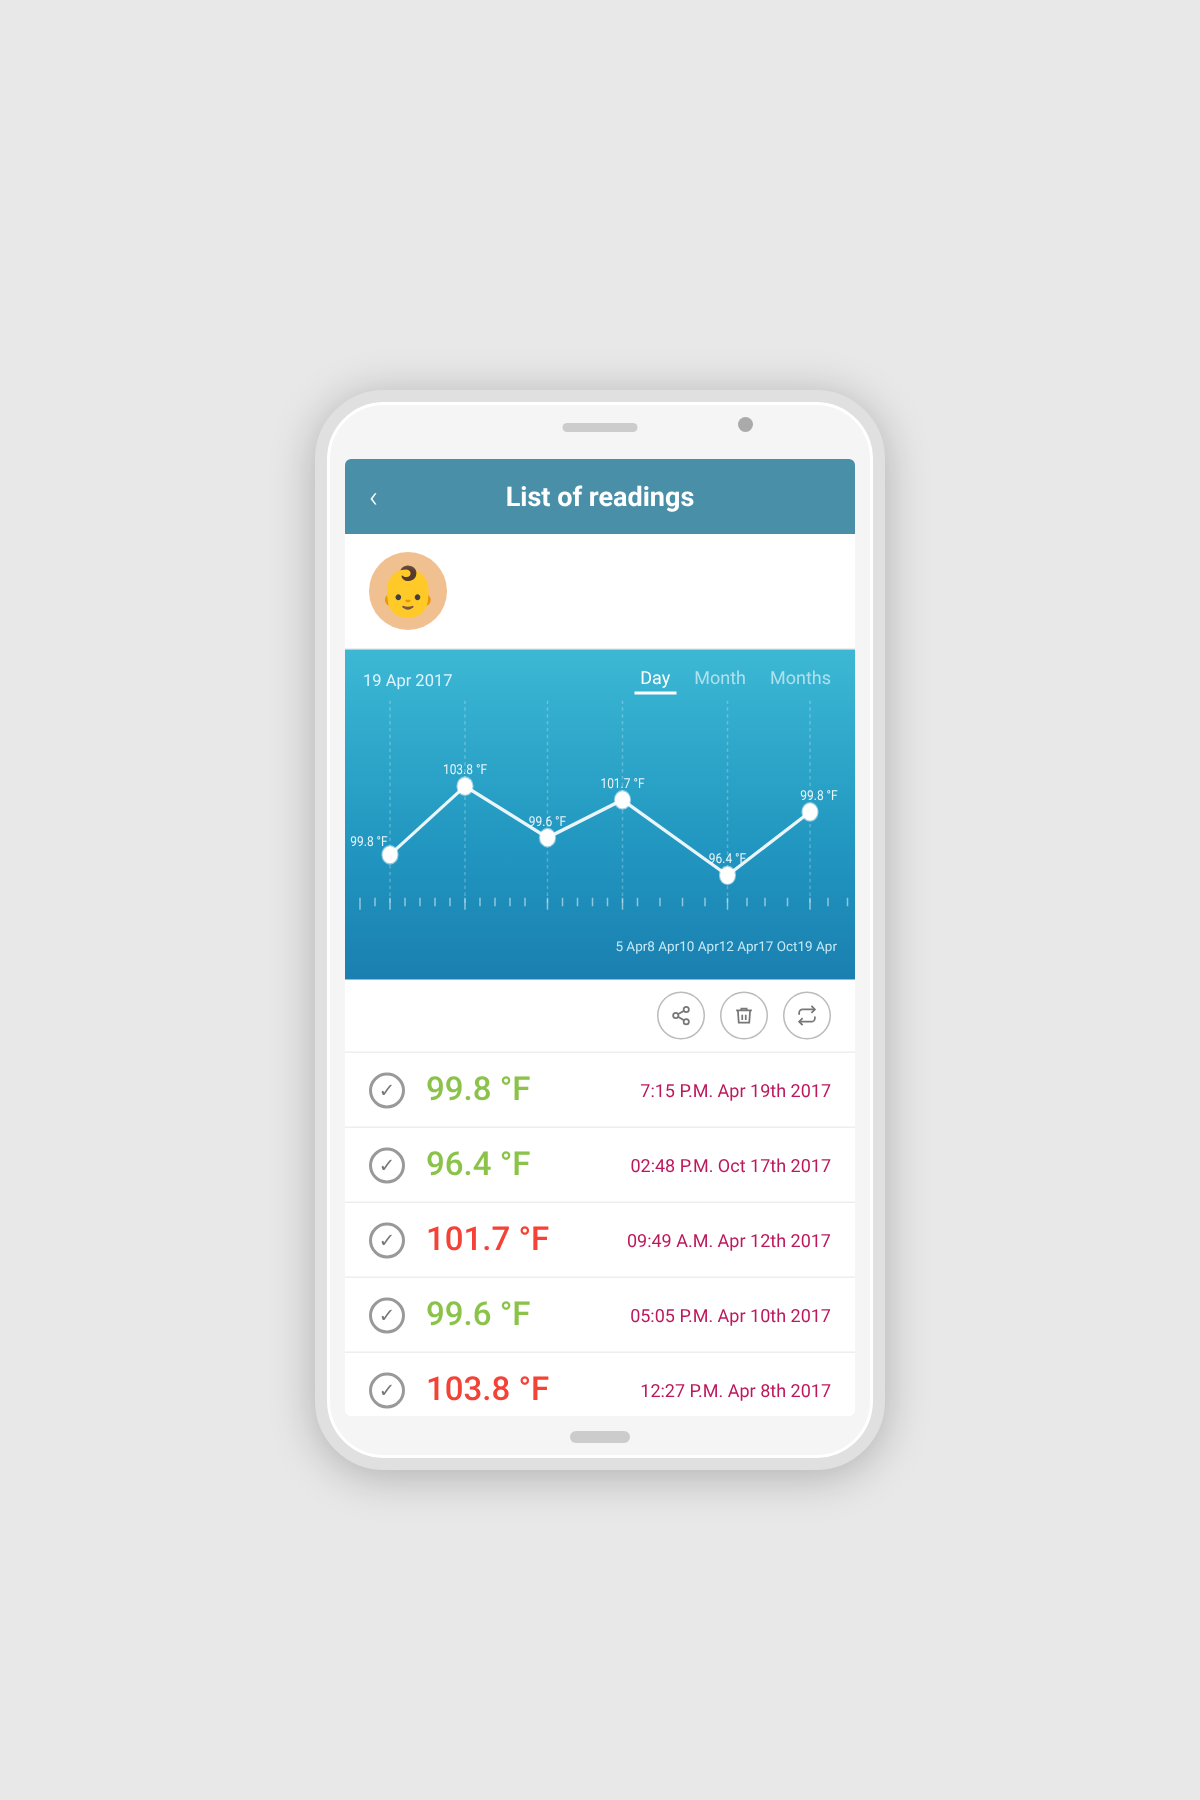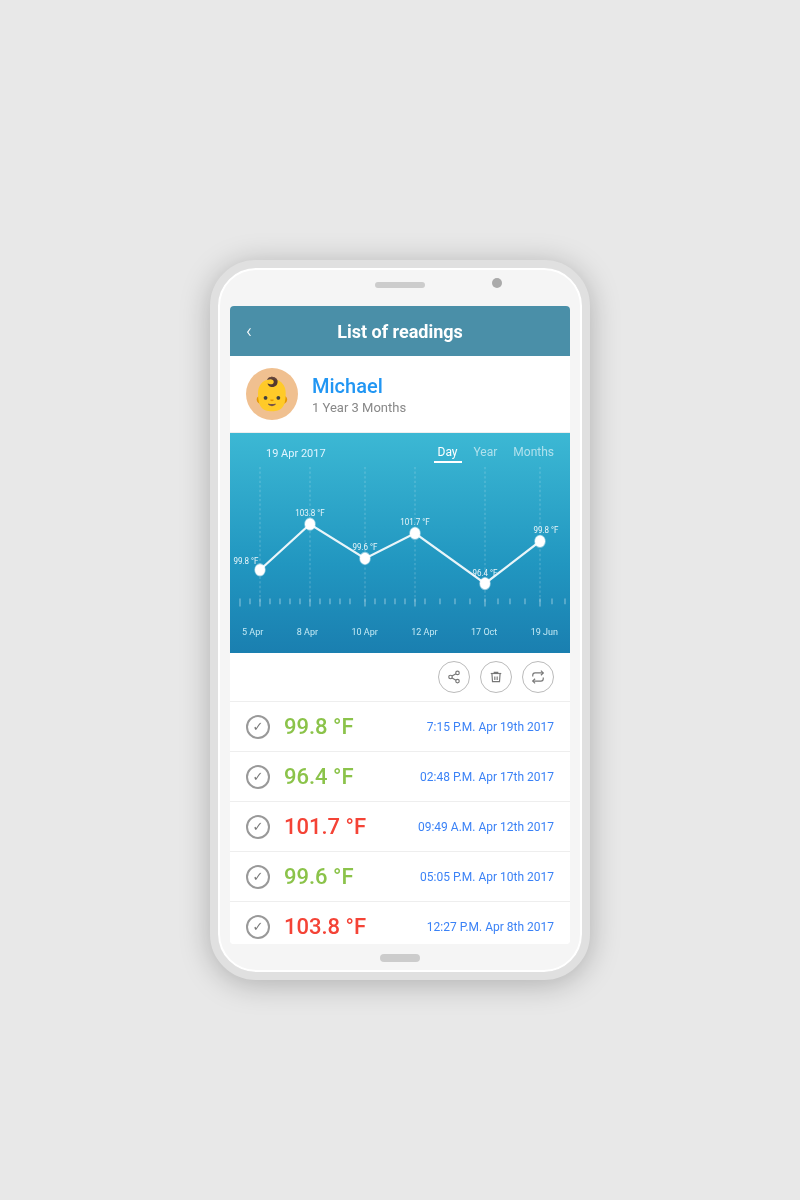--- a/index.html
+++ b/index.html
@@ -154,21 +154,20 @@
       position: relative;
       height: 220px;
       overflow: hidden;
     }
 
     .chart-toolbar {
       display: flex;
       align-items: center;
       padding: 0 12px;
       margin-bottom: 4px;
-      margin-left: 24px;
     }
     .chart-date {
       color: #e0f4ff;
       font-size: 11px;
       flex: 1;
     }
     .chart-tabs {
       display: flex;
       gap: 8px;
     }
@@ -241,28 +240,28 @@
     }
     .reading-temp {
       font-size: 22px;
       font-weight: 500;
       min-width: 90px;
     }
     .reading-temp.normal { color: #8bc34a; }
     .reading-temp.high { color: #f44336; }
     .reading-datetime {
       font-size: 12px;
-      color: #3b82f6;
+      color: #be185d;
       margin-left: auto;
     }
 
     
     .chart-tick-labels {
       display: flex;
-      justify-content: space-between;
+      justify-content: flex-end;
       padding: 0 12px;
       margin-top: -4px;
     }
     .chart-tick-label {
       color: #c5eaf5;
       font-size: 9px;
     }
   </style>
 </head>
 <body>
@@ -277,32 +276,28 @@
 
       <div class="header">
         <span class="header-back">‹</span>
         <span class="header-title">List of readings</span>
       </div>
 
       <div class="profile-section">
         <div class="avatar">
           <span style="font-size:32px;">👶</span>
         </div>
-        <div>
-          <div class="profile-name">Michael</div>
-          <div class="profile-age">1 Year 3 Months</div>
-        </div>
       </div>
 
       <div class="chart-area">
         <div class="chart-toolbar">
           <span class="chart-date">19 Apr 2017</span>
           <div class="chart-tabs">
             <span class="chart-tab active">Day</span>
-            <span class="chart-tab">Year</span>
+            <span class="chart-tab">Month</span>
             <span class="chart-tab">Months</span>
           </div>
         </div>
 
         
         <svg class="chart-svg" viewBox="0 0 340 140" preserveAspectRatio="none">
 
           <line x1="30" y1="0" x2="30" y2="120" stroke="rgba(255,255,255,0.25)" stroke-width="1" stroke-dasharray="2,2"></line>
           <line x1="80" y1="0" x2="80" y2="120" stroke="rgba(255,255,255,0.25)" stroke-width="1" stroke-dasharray="2,2"></line>
           <line x1="135" y1="0" x2="135" y2="120" stroke="rgba(255,255,255,0.25)" stroke-width="1" stroke-dasharray="2,2"></line>
@@ -359,21 +354,21 @@
           <text x="316" y="58" fill="rgba(255,255,255,0.9)" font-size="8" text-anchor="middle">99.8 °F</text>
         </svg>
 
         
         <div class="chart-tick-labels">
           <span class="chart-tick-label">5 Apr</span>
           <span class="chart-tick-label">8 Apr</span>
           <span class="chart-tick-label">10 Apr</span>
           <span class="chart-tick-label">12 Apr</span>
           <span class="chart-tick-label">17 Oct</span>
-          <span class="chart-tick-label">19 Jun</span>
+          <span class="chart-tick-label">19 Apr</span>
         </div>
       </div>
 
       <div class="action-bar">
         <div class="action-btn" title="Share">
           <svg width="14" height="14" viewBox="0 0 24 24" fill="none" stroke="#777" stroke-width="2">
             <circle cx="18" cy="5" r="3"></circle>
               <circle cx="6" cy="12" r="3"></circle>
               <circle cx="18" cy="19" r="3"></circle>
             <line x1="8.59" y1="13.51" x2="15.42" y2="17.49"></line>
@@ -403,21 +398,21 @@
 
         <div class="reading-item">
           <div class="reading-check checked">✓</div>
           <span class="reading-temp normal">99.8 °F</span>
           <span class="reading-datetime">7:15 P.M. Apr 19th 2017</span>
         </div>
 
         <div class="reading-item">
           <div class="reading-check checked">✓</div>
           <span class="reading-temp normal">96.4 °F</span>
-          <span class="reading-datetime">02:48 P.M. Apr 17th 2017</span>
+          <span class="reading-datetime">02:48 P.M. Oct 17th 2017</span>
         </div>
 
         <div class="reading-item">
           <div class="reading-check checked">✓</div>
           <span class="reading-temp high">101.7 °F</span>
           <span class="reading-datetime">09:49 A.M. Apr 12th 2017</span>
         </div>
 
         <div class="reading-item">
           <div class="reading-check checked">✓</div>

